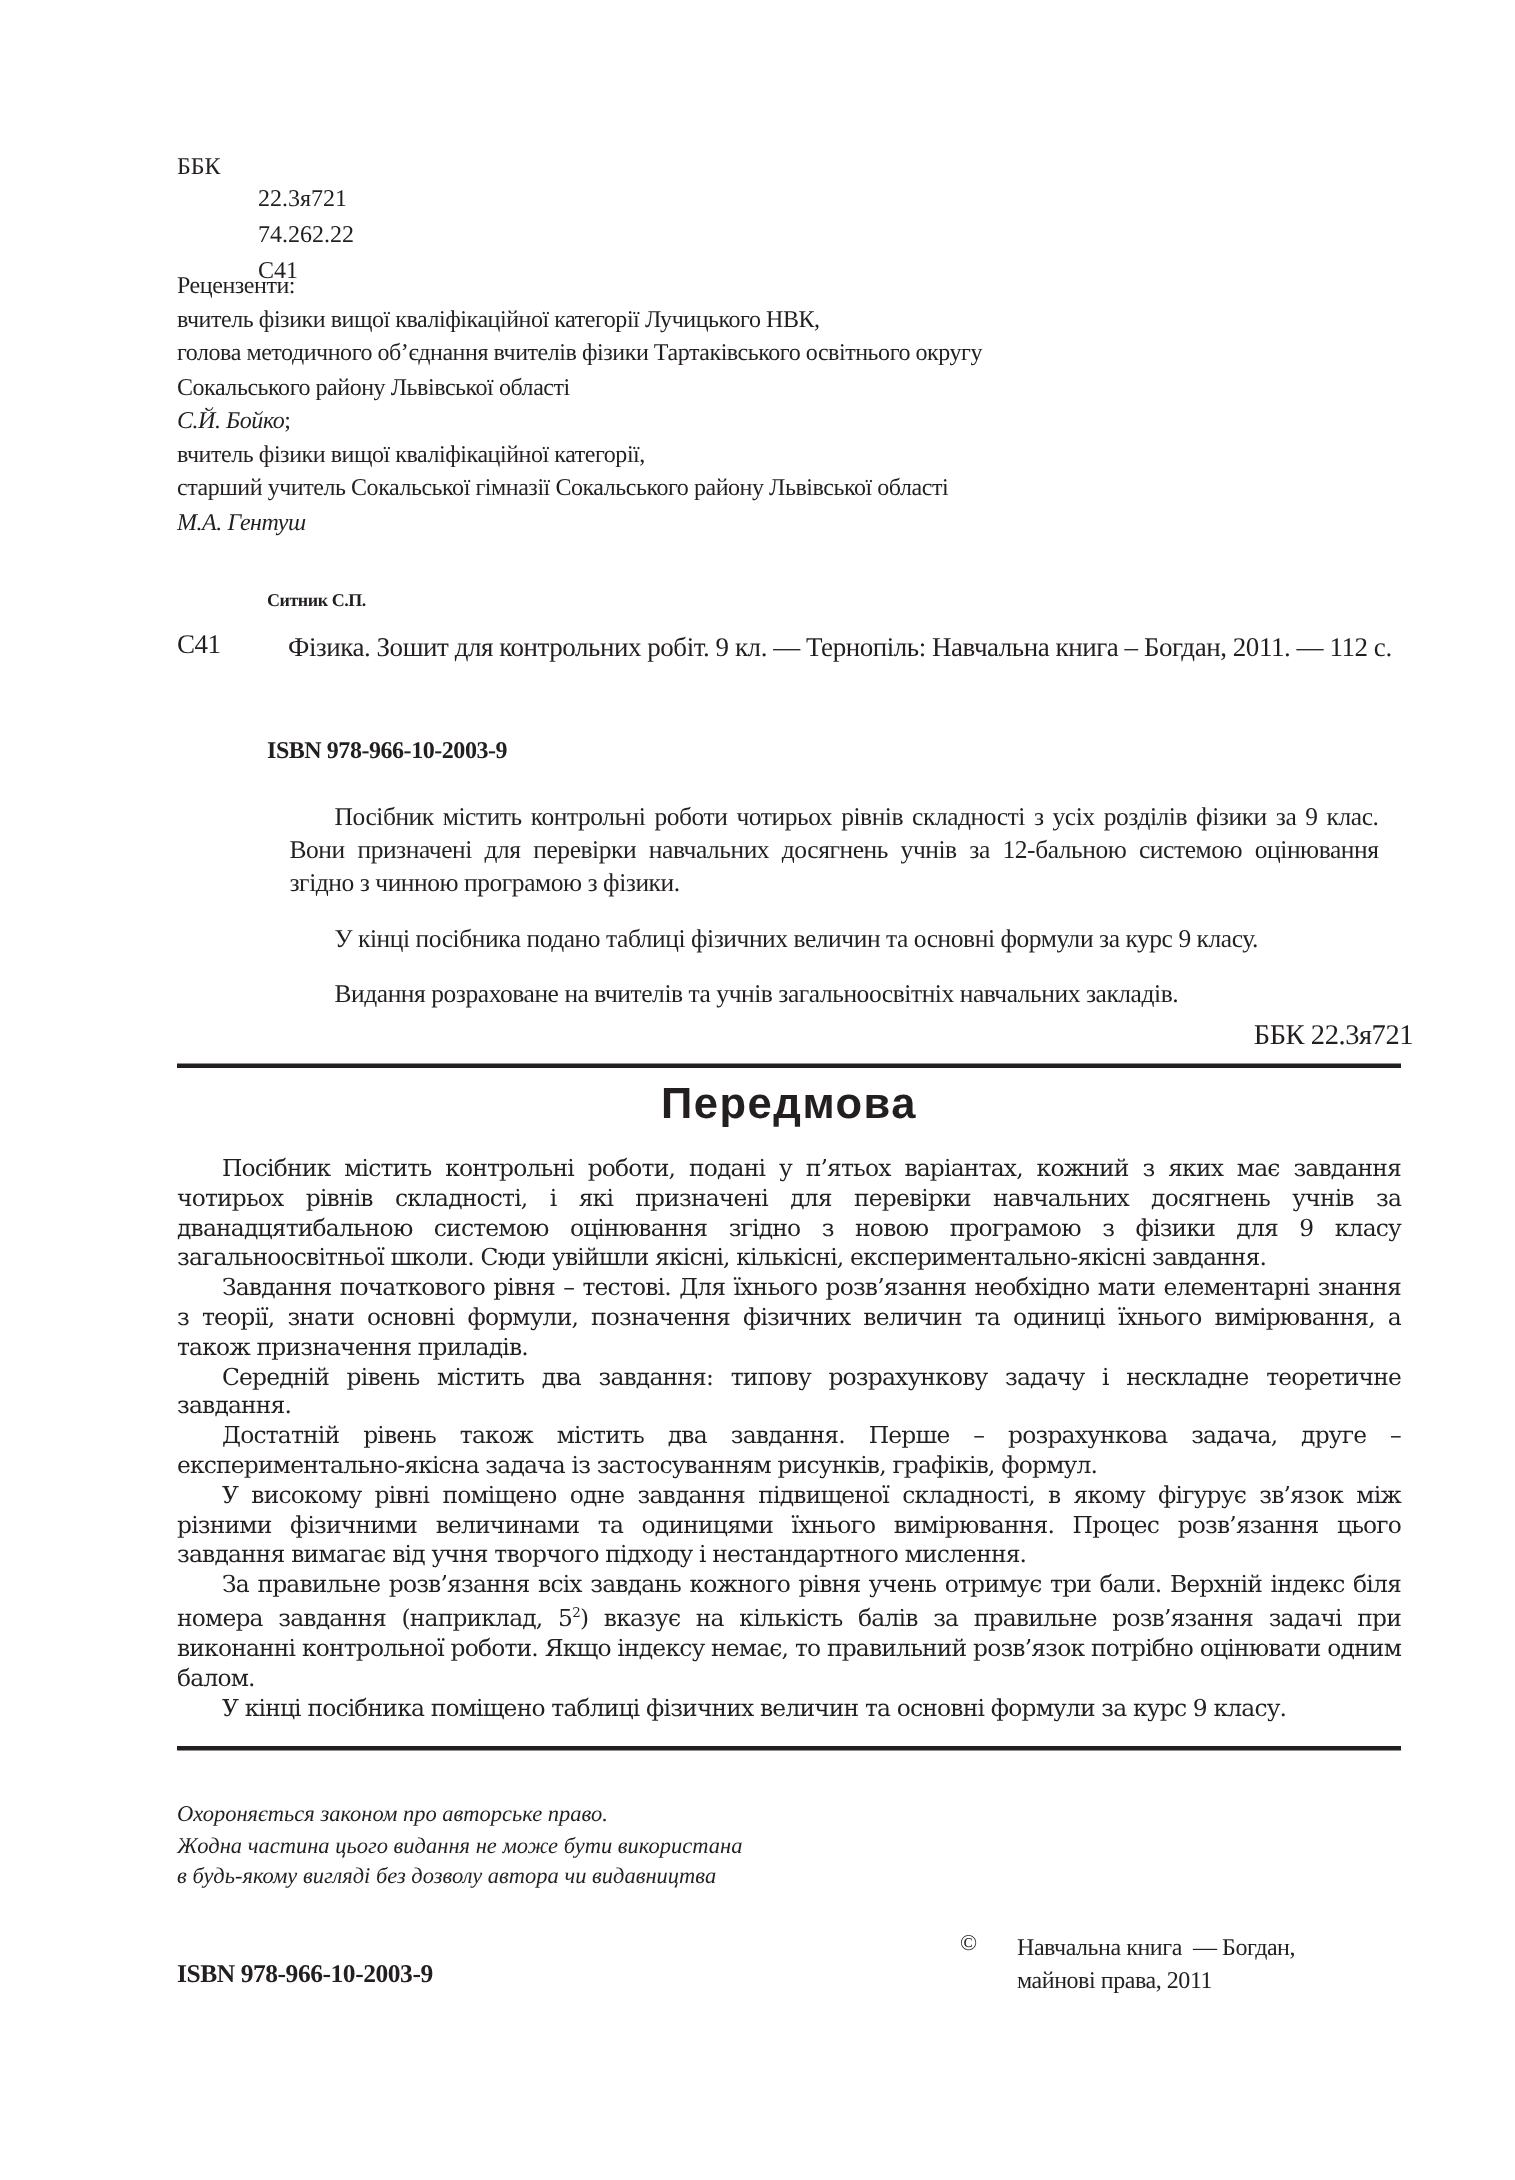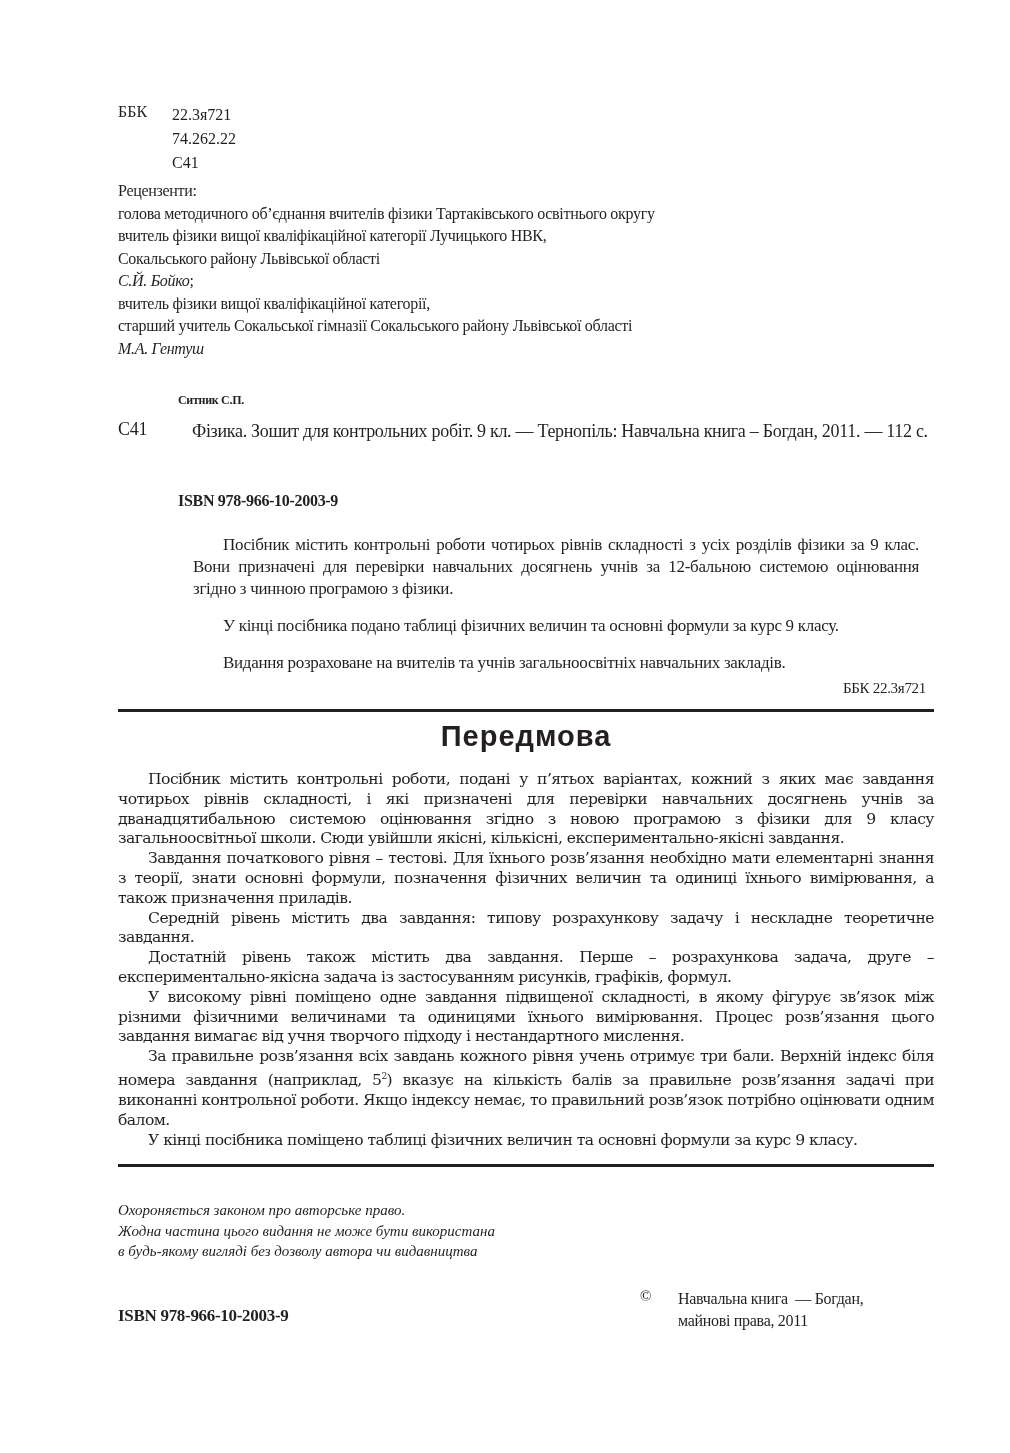--- a/index.html
+++ b/index.html
@@ -7,36 +7,36 @@
       width: 1010px; height: 1453px; position: relative; overflow: hidden;
       color: #231f20;
       font-family: "Liberation Serif", "DejaVu Serif", serif;
     }
     .abs { position: absolute; }
     .serif { font-family: "Liberation Serif", serif; }
     .narrow { font-family: "Liberation Serif", serif; letter-spacing: -0.3px; }
 
     
     #bbk-label { left: 118px; top: 103px; font-size: 16px; }
-    #bbk-codes { left: 172px; top: 103px; font-size: 16px; line-height: 24px; }
+    #bbk-codes { left: 172px; top: 121px; font-size: 16px; line-height: 24px; }
 
     
     #reviewers { left: 118px; width: 826px; top: 180px; text-align: left; font-size: 16px; line-height: 22.5px; }
     #reviewers .it { font-style: italic; }
 
     
     #author { left: 178px; top: 393px; font-size: 12px; font-weight: bold; }
     #cat-code { left: 118px; top: 419px; font-size: 18px; }
     #cat-text { left: 178px; top: 419px; width: 756px; font-size: 18px; line-height: 24px; text-indent: 14px; text-align: justify; }
     #isbn-top { left: 178px; top: 492px; font-size: 16px; font-weight: bold; }
 
     #annotation { left: 178px; top: 519px; width: 756px; font-size: 17px; line-height: 22px; text-align: justify; }
     #annotation p { margin: 15px; text-indent: 30px; }
 
-    #bbk-right { right: 84px; top: 680px; font-size: 15px; }
+    #bbk-right { right: 68px; top: 680px; font-size: 19px; }
 
     .rule { position: absolute; left: 118px; width: 816px; height: 3px; background: #231f20; }
     #rule-1 { top: 709px; }
     #rule-2 { top: 1164px; }
 
     #preface-title {
       left: 118px; width: 816px; top: 720px; text-align: center;
       font-family: "Liberation Sans", "DejaVu Sans", sans-serif;
       font-weight: bold; font-size: 29px; letter-spacing: 1px;
     }
@@ -56,22 +56,22 @@
 
 <div id="bbk-label" class="abs">ББК</div>
 <div id="bbk-codes" class="abs">
   <div>22.3я721</div>
   <div>74.262.22</div>
   <div>С41</div>
 </div>
 
 <div id="reviewers" class="abs narrow">
   <div>Рецензенти:</div>
+  <div>вчитель фізики вищої кваліфікаційної категорії Лучицького НВК,</div>
   <div>голова методичного об’єднання вчителів фізики Тартаківського освітнього округу</div>
-  <div>вчитель фізики вищої кваліфікаційної категорії Лучицького НВК,</div>
   <div>Сокальського району Львівської області</div>
   <div><span class="it">С.Й. Бойко</span><span>;</span></div>
   <div>вчитель фізики вищої кваліфікаційної категорії,</div>
   <div>старший учитель Сокальської гімназії Сокальського району Львівської області</div>
   <div class="it">М.А. Гентуш</div>
 </div>
 
 <div id="author" class="abs narrow">Ситник С.П.</div>
 <div id="cat-code" class="abs narrow">С41</div>
 <div id="cat-text" class="abs narrow">Фізика. Зошит для контрольних робіт. 9 кл. — Тернопіль: Навчальна книга – Богдан, 2011. — 112 с.</div>

